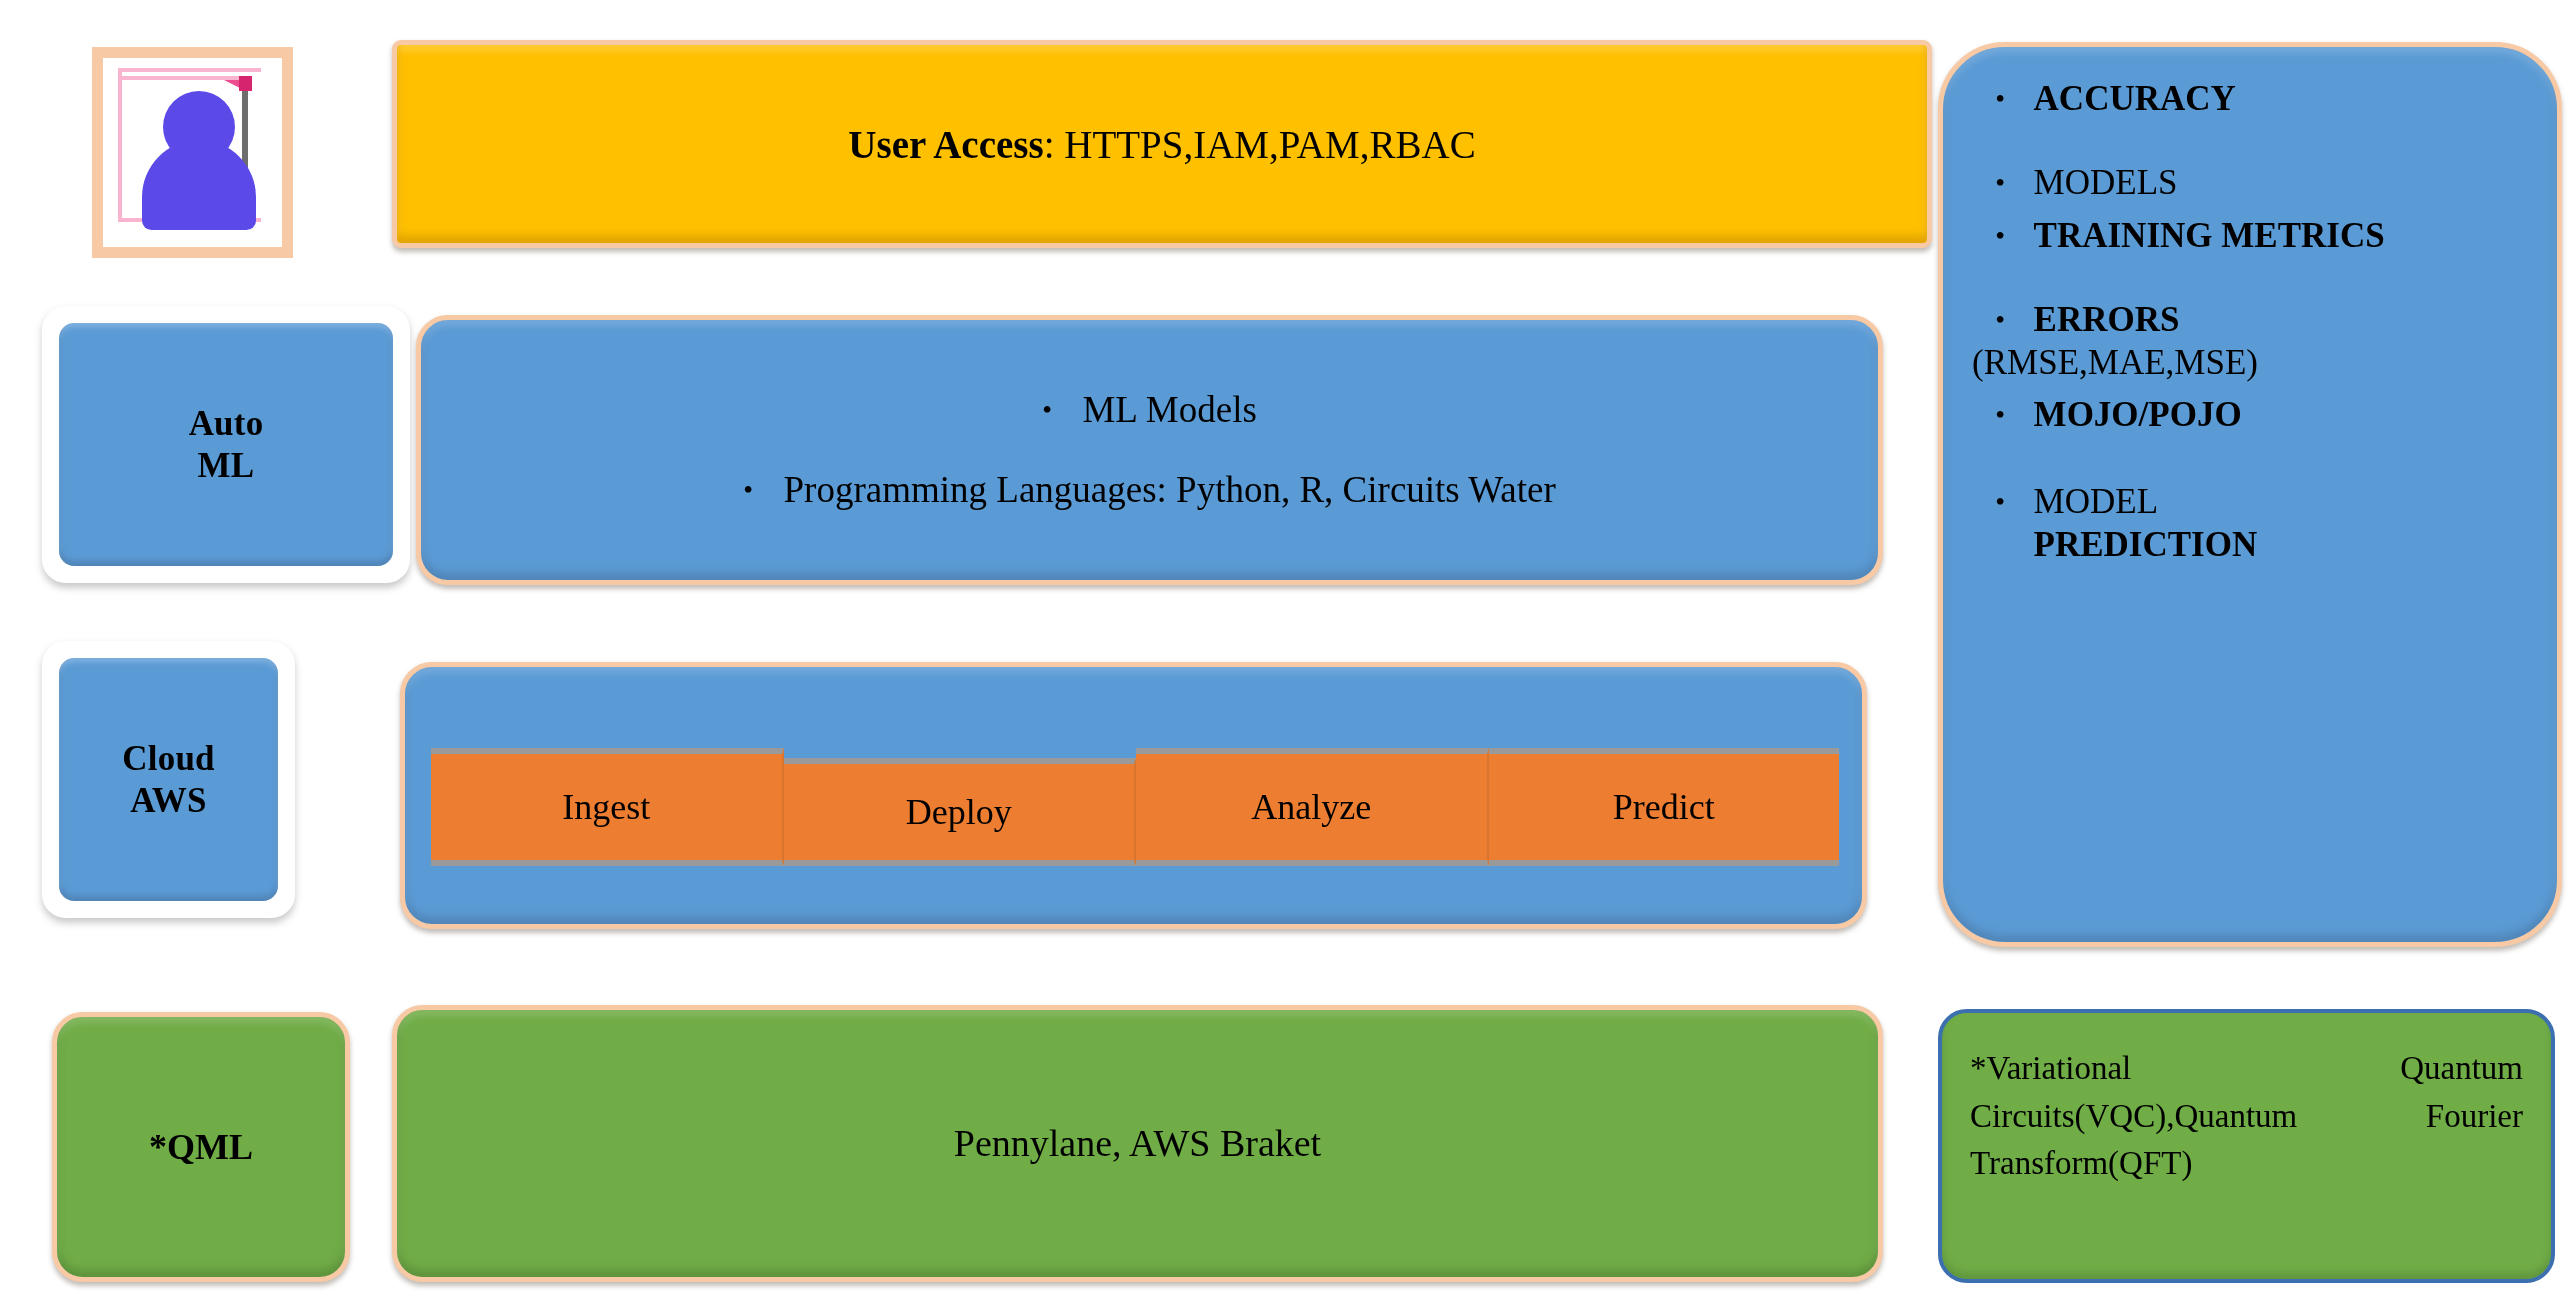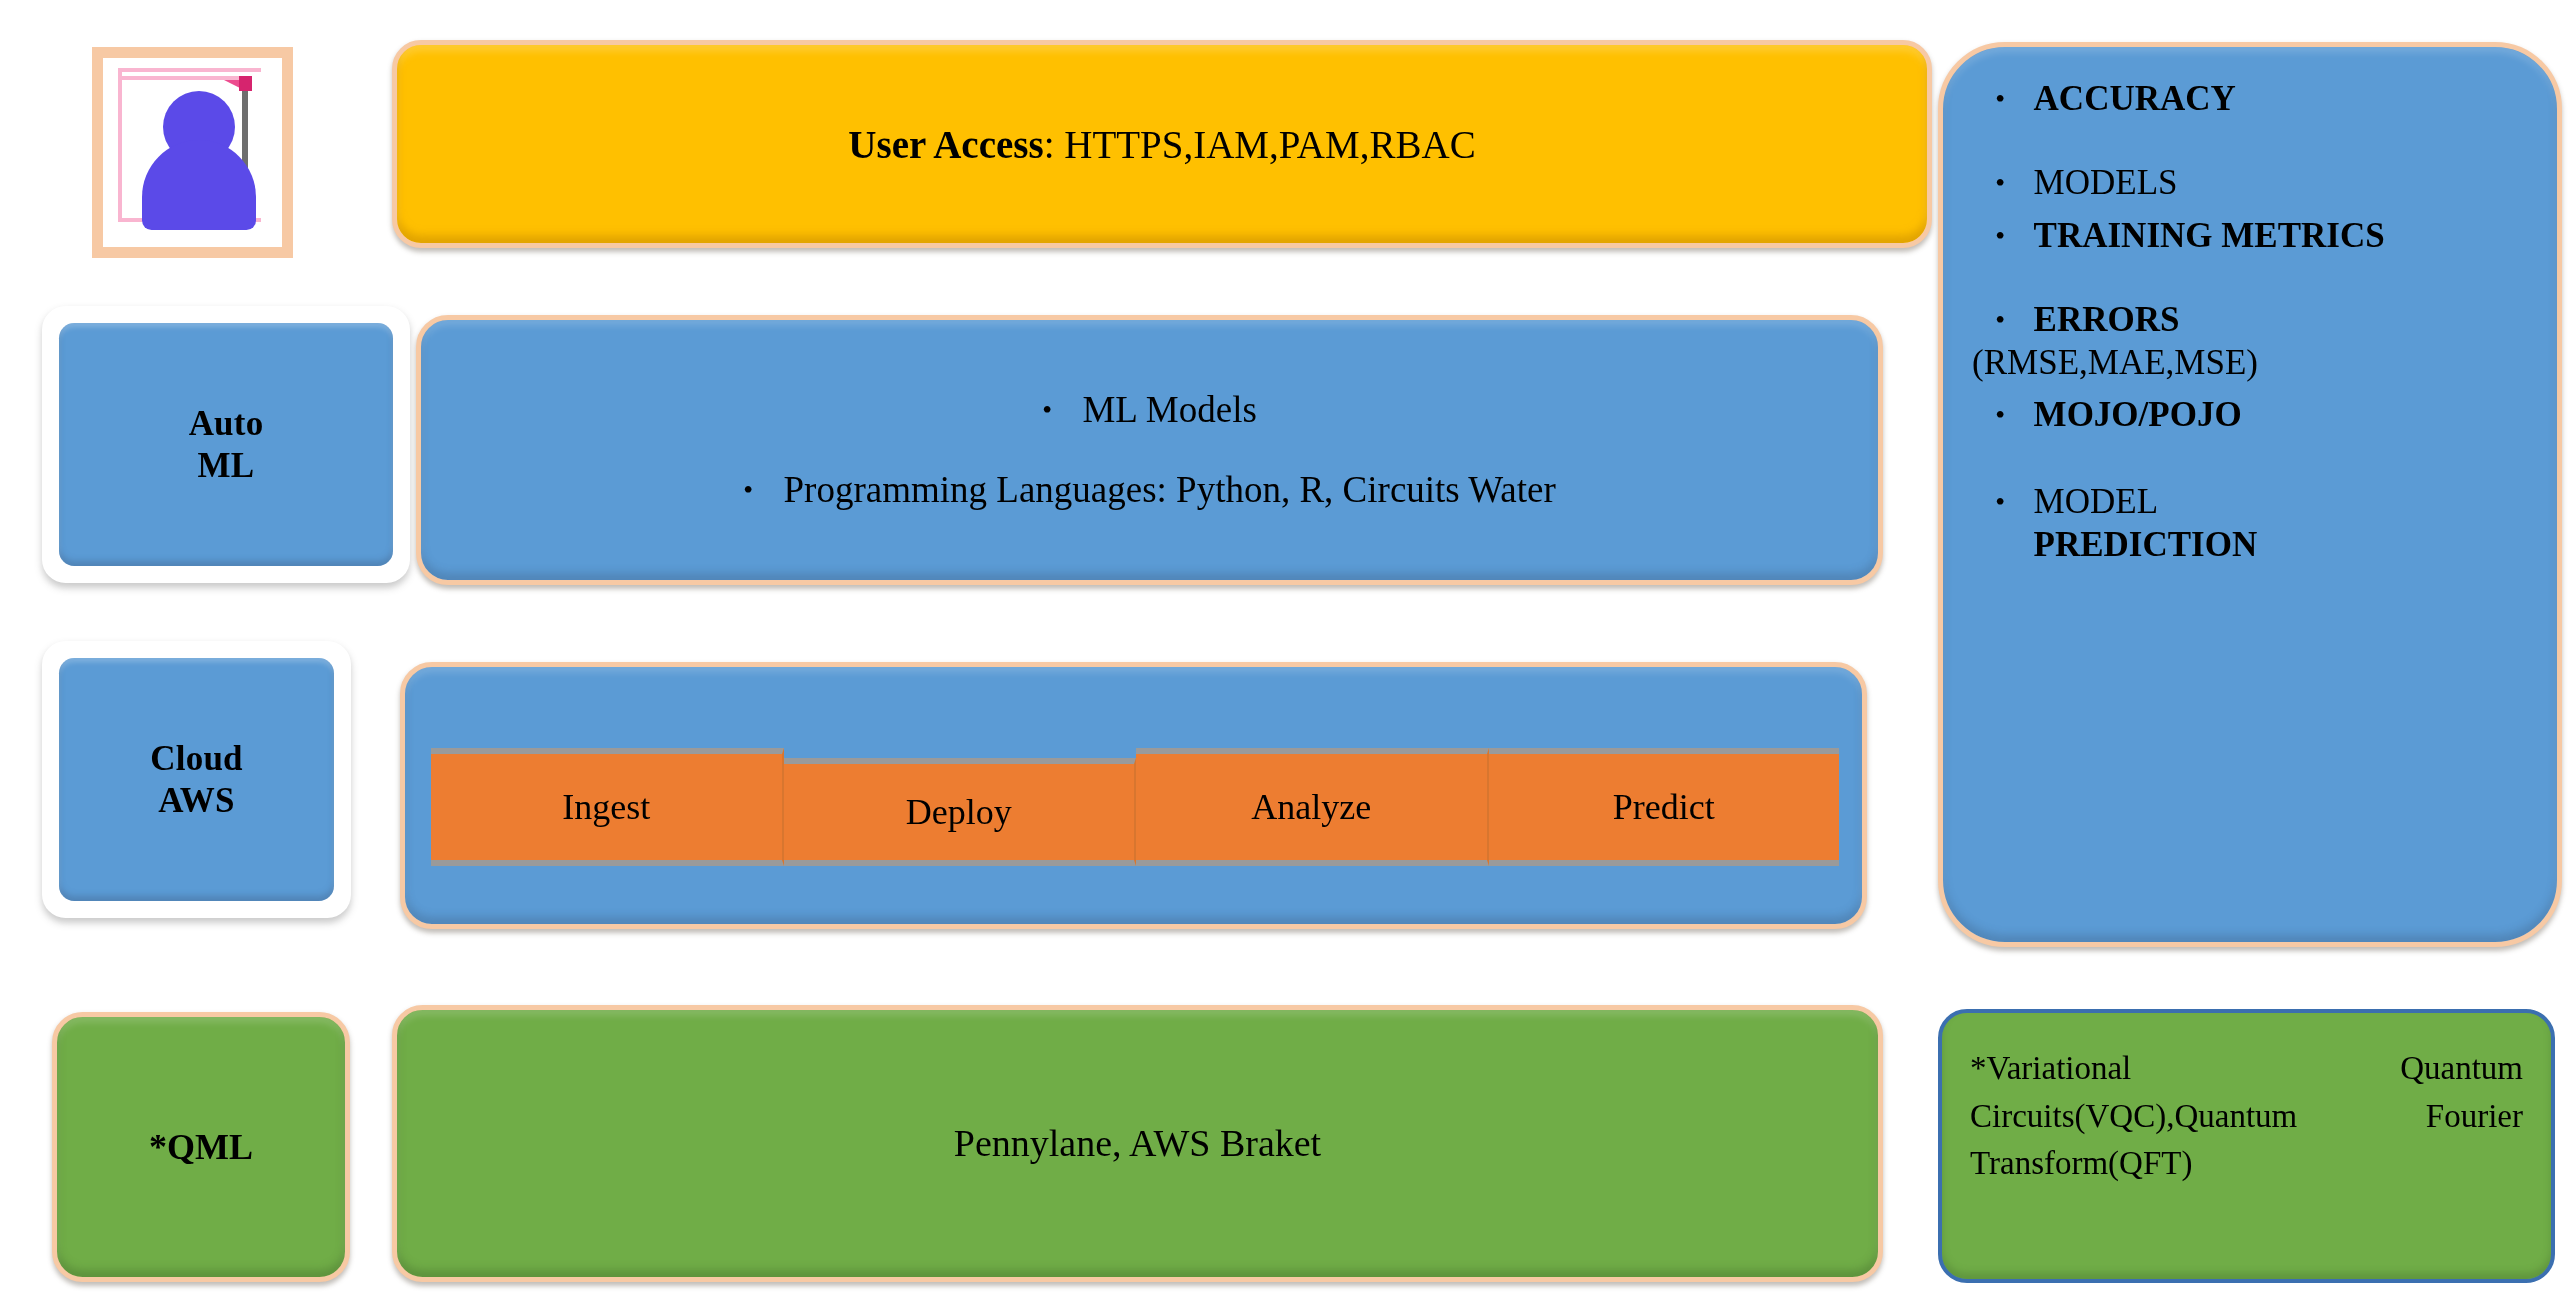--- a/index.html
+++ b/index.html
@@ -30,24 +30,24 @@
   
   .chip-frame{position:absolute;background:#ffffff;border-radius:23.6px;
       box-shadow:0 4.9px 7.6px rgba(140,140,140,.45);box-sizing:border-box;}
   .chip{position:absolute;left:16.6px;top:16.6px;right:16.6px;bottom:16.6px;
       background:#5B9BD5;border-radius:15.3px;
       box-shadow:inset 0 -4.9px 6.2px rgba(60,90,125,.35), inset 0 4.2px 5.5px rgba(255,255,255,.22);
       display:flex;align-items:center;justify-content:center;text-align:center;
       font-weight:bold;font-size:35px;line-height:1.18;letter-spacing:0.2px;}
 
   #chip-automl{left:42px;top:306px;width:368px;height:277px;}
-  #chip-cloud{left:42px;top:641px;width:309px;height:277px;}
-
-  
-  #user-access{left:392px;top:40px;width:1540px;height:208px;border-radius:29px;
+  #chip-cloud{left:42px;top:641px;width:253px;height:277px;}
+
+  
+  #user-access{left:392px;top:40px;width:1540px;height:208px;border-radius:9px;
       background:#FFC000;
       box-shadow:inset 0 -7.6px 8.3px rgba(200,140,0,.55), inset 0 6.2px 7px rgba(255,225,140,.35),
                  0 3.5px 4.9px rgba(120,110,100,.45);
       display:flex;align-items:center;justify-content:center;
       font-size:39px;white-space:nowrap;}
 
   
   .bluepanel{background:#5B9BD5;border-radius:32px;
       box-shadow:inset 0 -7px 8.3px rgba(60,90,125,.32), inset 0 5.5px 7px rgba(255,255,255,.16),
                  0 3.5px 4.9px rgba(120,110,100,.45);}

